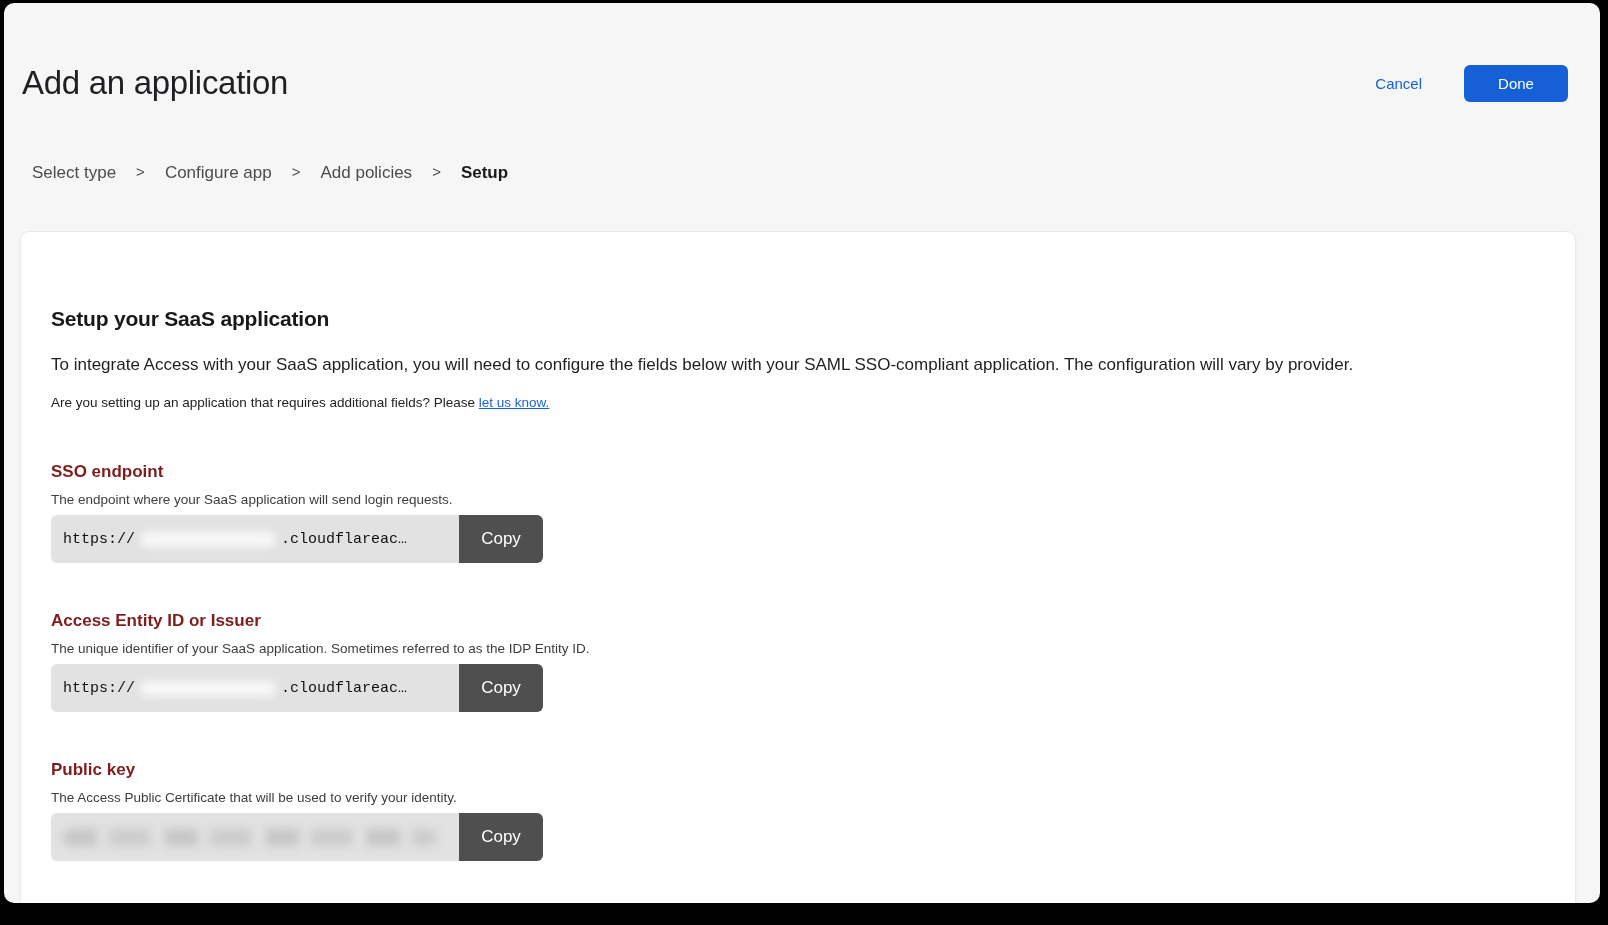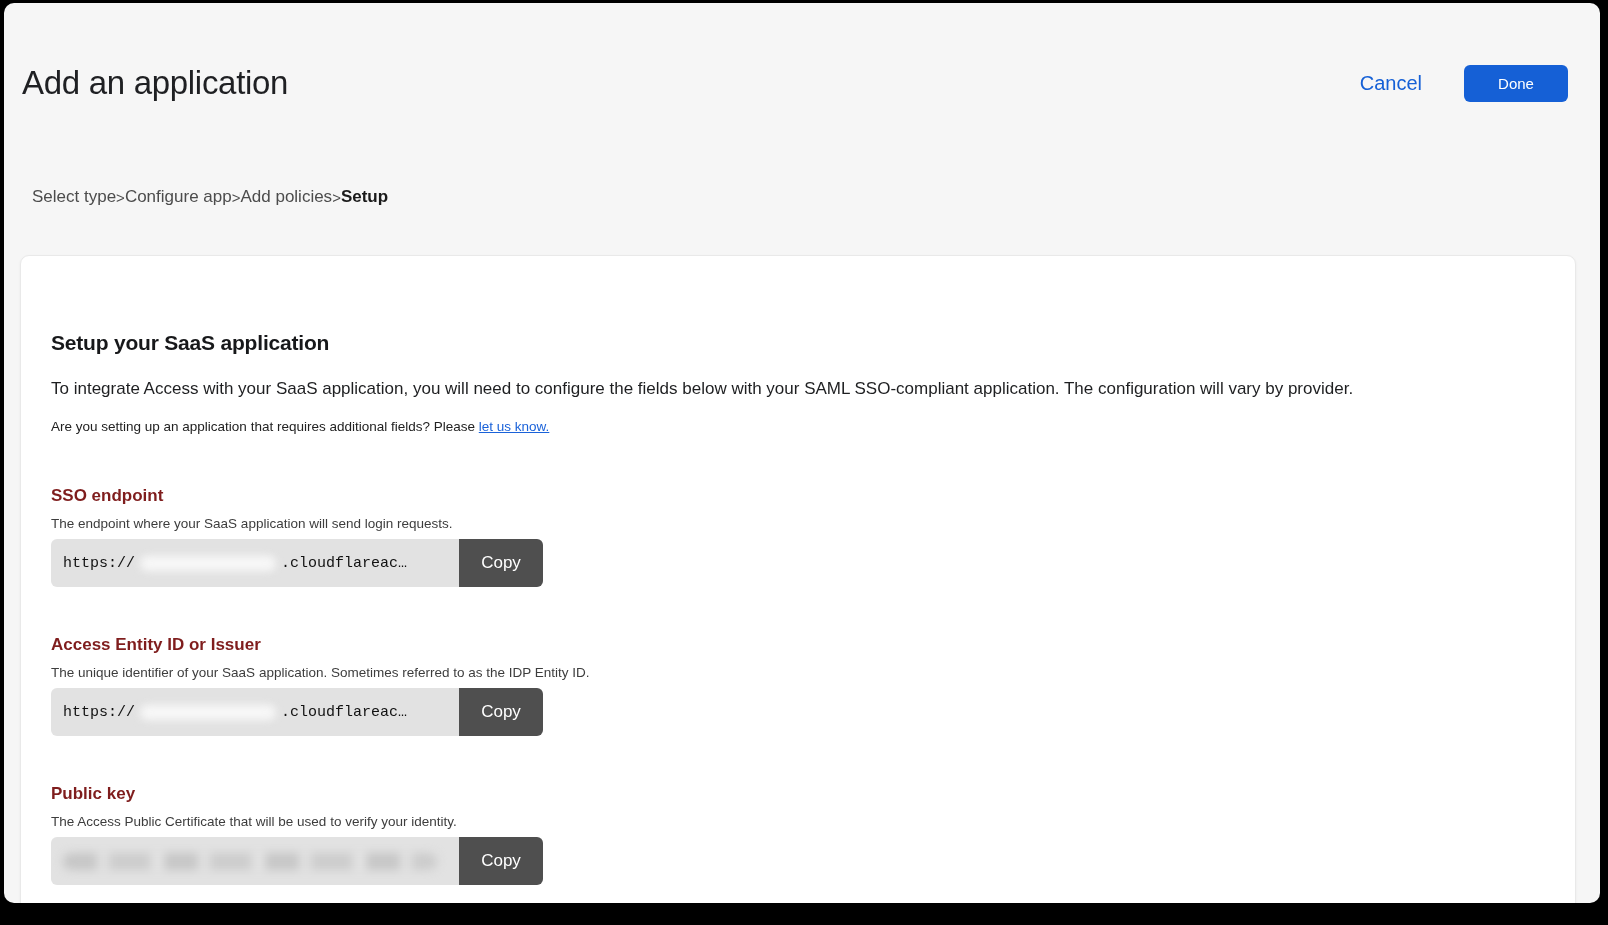--- a/index.html
+++ b/index.html
@@ -52,40 +52,40 @@
     display: flex;
     align-items: center;
     gap: 42px;
     padding-top: 2px;
     padding-right: 8px;
   }
   .cancel-link {
     background: none;
     border: none;
     color: var(--primary-blue);
-    font-size: 20px;
+    font-size: 15px;
     font-family: inherit;
     cursor: pointer;
   }
   .done-button {
     background: var(--primary-blue);
     border: none;
     border-radius: 6px;
     color: #ffffff;
     font-size: 15px;
     font-family: inherit;
     width: 104px;
     height: 37px;
     cursor: pointer;
   }
   
   .breadcrumb {
     display: flex;
-    align-items: center;
-    margin-top: 84px;
+    gap: 20px;
+    margin-top: 60px;
     padding-left: 12px;
     font-size: 17px;
     color: var(--breadcrumb-gray);
   }
   .crumb { cursor: pointer; }
   .crumb.active { font-weight: 700; color: #1a1a1a; cursor: default; }
   .crumb-sep { color: var(--breadcrumb-gray); font-size: 15px; }
   
   .card {
     margin-top: 48px;

